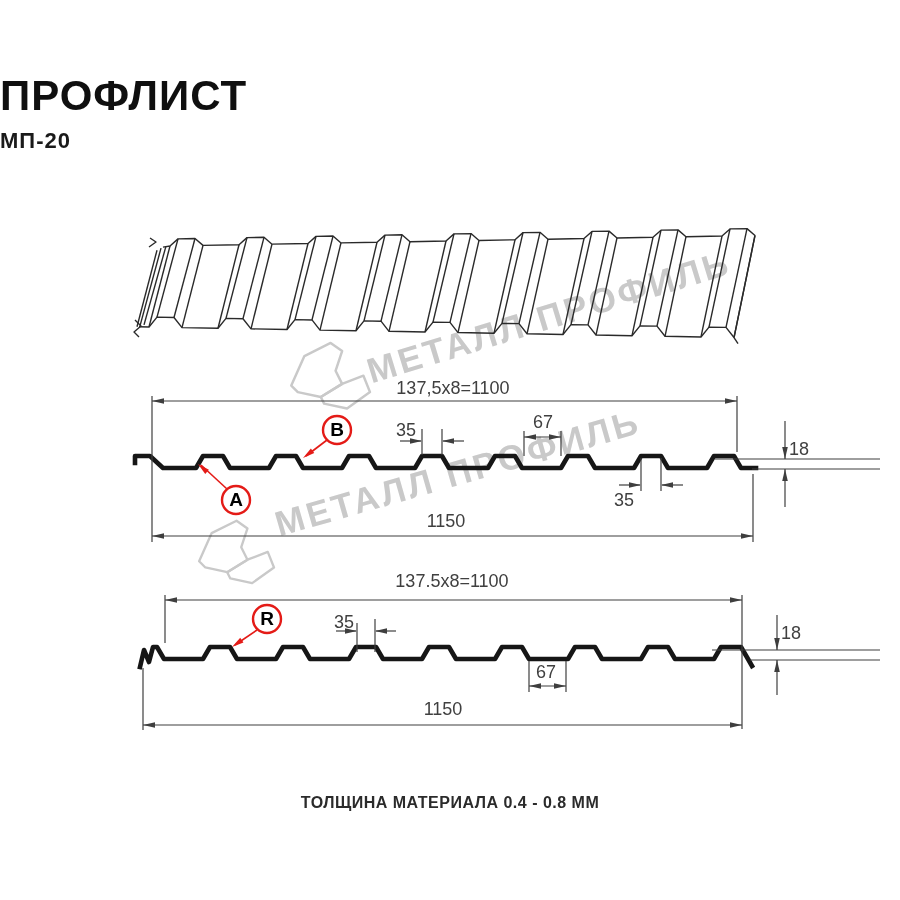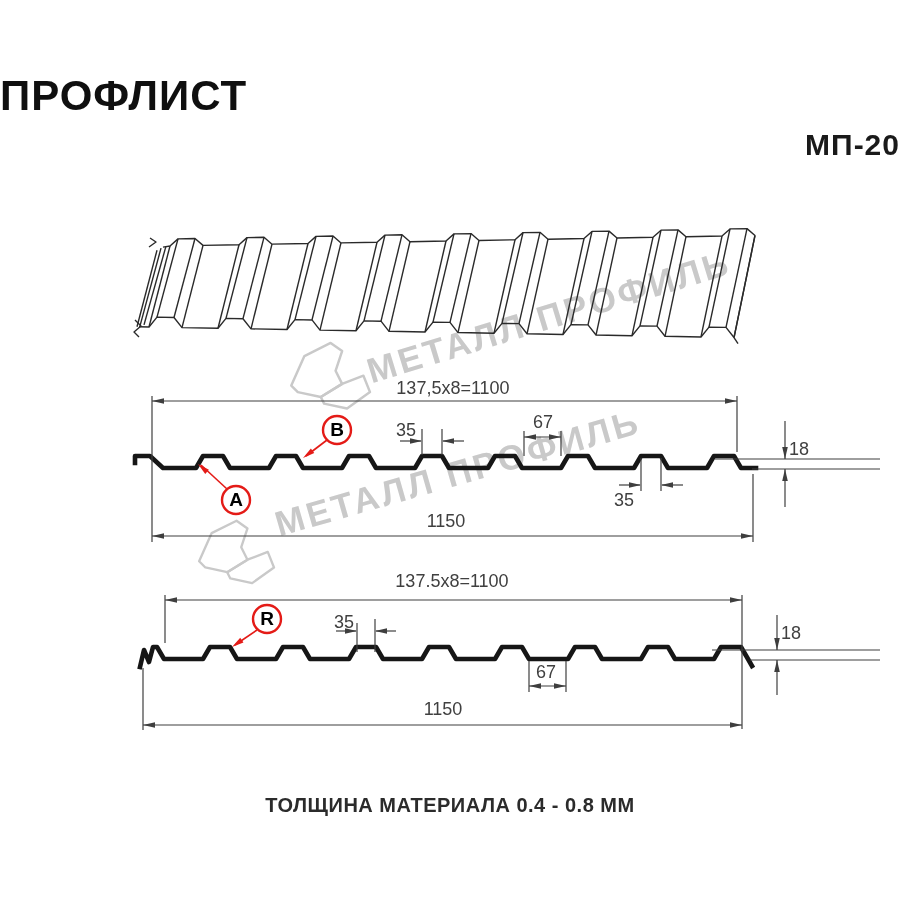--- a/index.html
+++ b/index.html
@@ -3,23 +3,23 @@
 <meta charset="utf-8">
 <style>
   html,body{margin:0;padding:0;background:#fff;}
   .canvas{position:relative;width:900px;height:900px;background:#fff;overflow:hidden;
           font-family:"Liberation Sans","DejaVu Sans",sans-serif;}
   svg{position:absolute;left:0;top:0;}
   .txt{position:absolute;color:#404040;font-size:18px;line-height:1.1;white-space:nowrap;}
   .ctr{transform:translateX(-50%);}
   .title{position:absolute;left:0;right:0;text-align:left;top:72px;font-size:42px;
          font-weight:800;letter-spacing:1px;color:#0f0f0f;}
-  .subtitle{position:absolute;left:0;right:0;text-align:right;top:128px;font-size:30px;
+  .subtitle{position:absolute;left:0;right:0;text-align:left;top:128px;font-size:22px;
          font-weight:600;letter-spacing:1px;color:#1a1a1a;}
-  .footer{position:absolute;left:0;right:0;text-align:center;top:794px;font-size:20px;
+  .footer{position:absolute;left:0;right:0;text-align:center;top:794px;font-size:16px;
          font-weight:600;letter-spacing:.5px;color:#2b2b2b;}
   .wm{position:absolute;color:#c9c9c9;font-size:35px;font-weight:700;letter-spacing:3px;
       transform-origin:0 50%;white-space:nowrap;}
   .callout-letter{position:absolute;width:30px;height:30px;text-align:center;line-height:30px;
       font-size:19px;font-weight:700;}
 </style>
 </head>
 <body>
 
 <div class="canvas">

